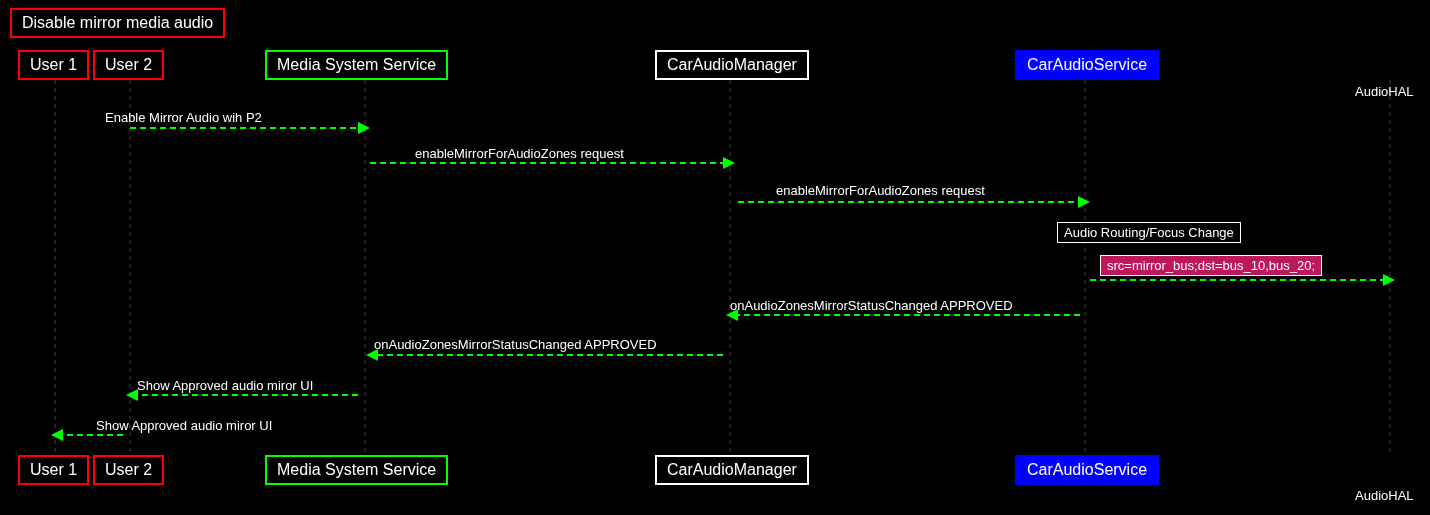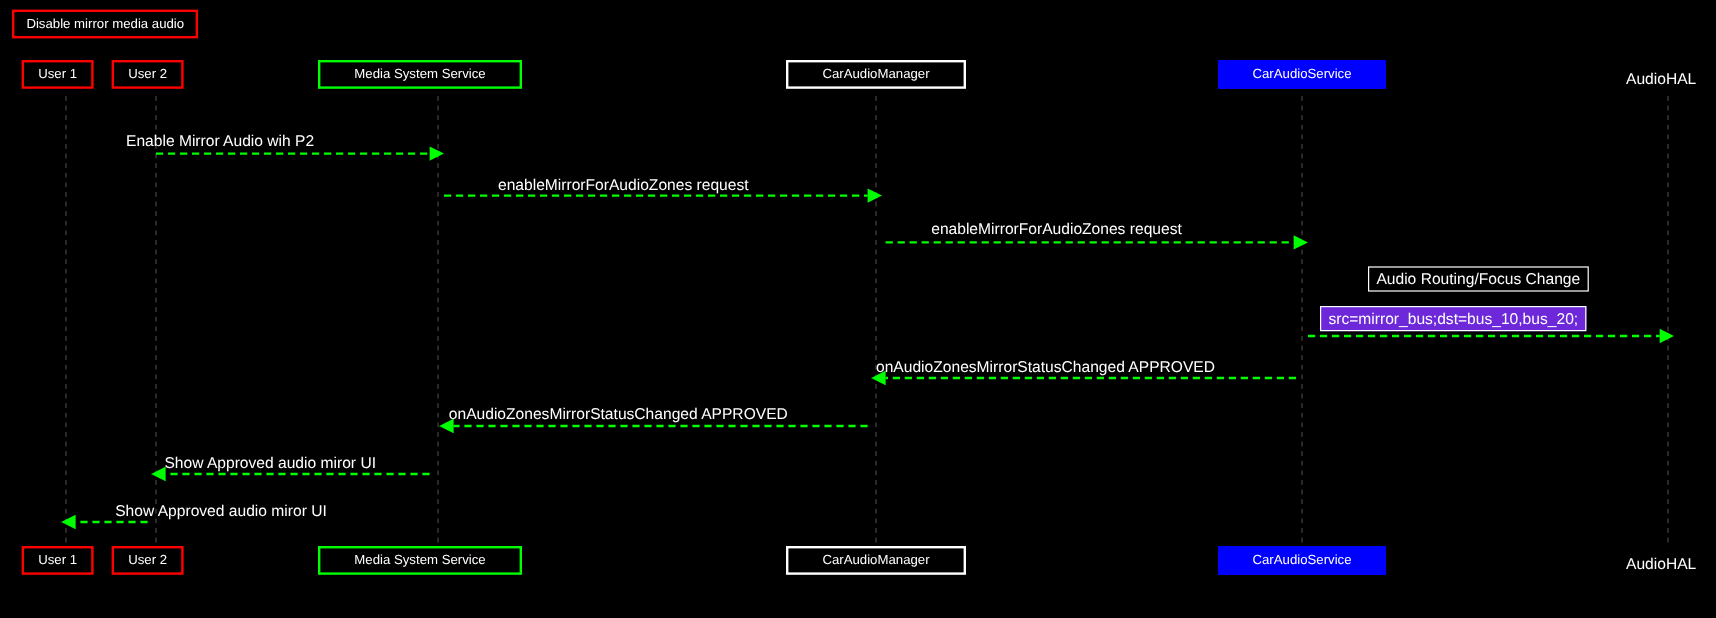--- a/index.html
+++ b/index.html
@@ -16,29 +16,30 @@
     .diagram {
       position: relative;
       width: 1430px;
       height: 515px;
     }
     .actor-box {
       position: absolute;
       border: 2px solid;
       padding: 4px 10px;
       white-space: nowrap;
-      font-size: 11px;
+      font-size: 16px;
       display: flex;
       align-items: center;
       justify-content: center;
     }
     .actor-label {
       position: absolute;
       white-space: nowrap;
       font-size: 13px;
+      margin-top: 26px;
     }
     .msg-label {
       position: absolute;
       white-space: nowrap;
       font-size: 13px;
       color: #fff;
     }
     
     svg.arrows {
       position: absolute;
@@ -119,25 +120,25 @@
   <div class="msg-label" style="left:105px; top:110px;">
     <span>Enable Mirror Audio wih P2</span>
   </div>
   <div class="msg-label" style="left:415px; top:146px;">
     <span>enableMirrorForAudioZones request</span>
   </div>
   <div class="msg-label" style="left:776px; top:183px;">
     <span>enableMirrorForAudioZones request</span>
   </div>
 
-  <div style="position:absolute; left:1140px; top:222px; border:1px solid #fff; padding:2px 6px; background:#000;">
+  <div style="position:absolute; left:1057px; top:222px; border:1px solid #fff; padding:2px 6px; background:#000;">
     <span>Audio Routing/Focus Change</span>
   </div>
 
-  <div style="position:absolute; left:1100px; top:255px; border:1px solid #fff; padding:2px 6px; background:#6d28d9;">
+  <div style="position:absolute; left:1100px; top:255px; border:1px solid #fff; padding:2px 6px; background:#be185d;">
     <span>src=mirror_bus;dst=bus_10,bus_20;</span>
   </div>
   <div class="msg-label" style="left:730px; top:298px;">
     <span>onAudioZonesMirrorStatusChanged APPROVED</span>
   </div>
   <div class="msg-label" style="left:374px; top:337px;">
     <span>onAudioZonesMirrorStatusChanged APPROVED</span>
   </div>
   <div class="msg-label" style="left:137px; top:378px;">
     <span>Show Approved audio miror UI</span>

